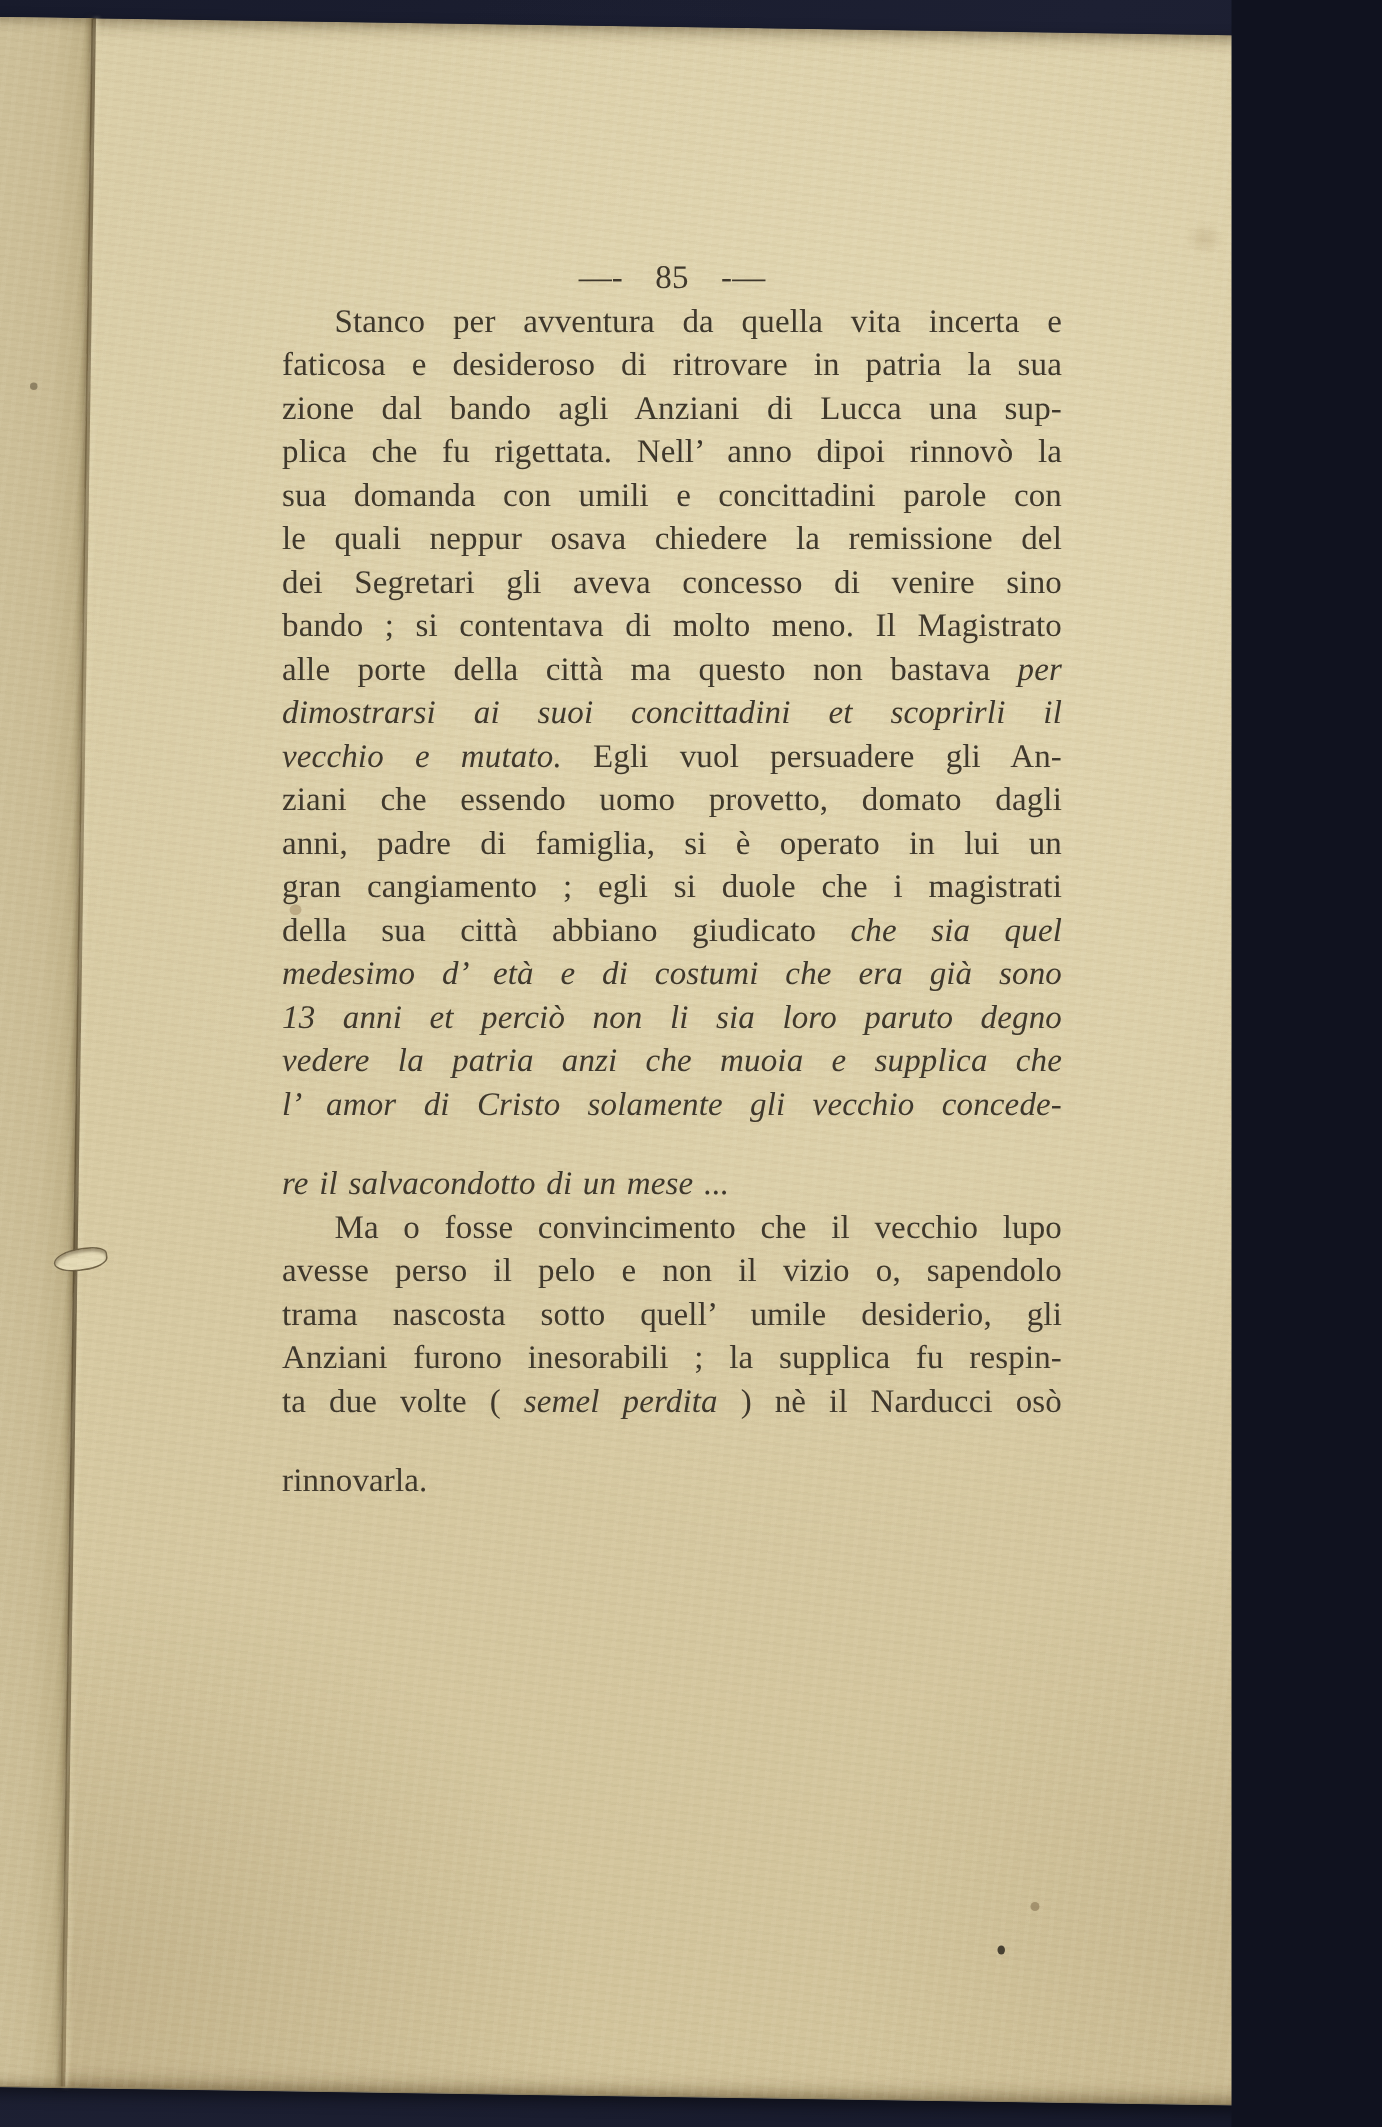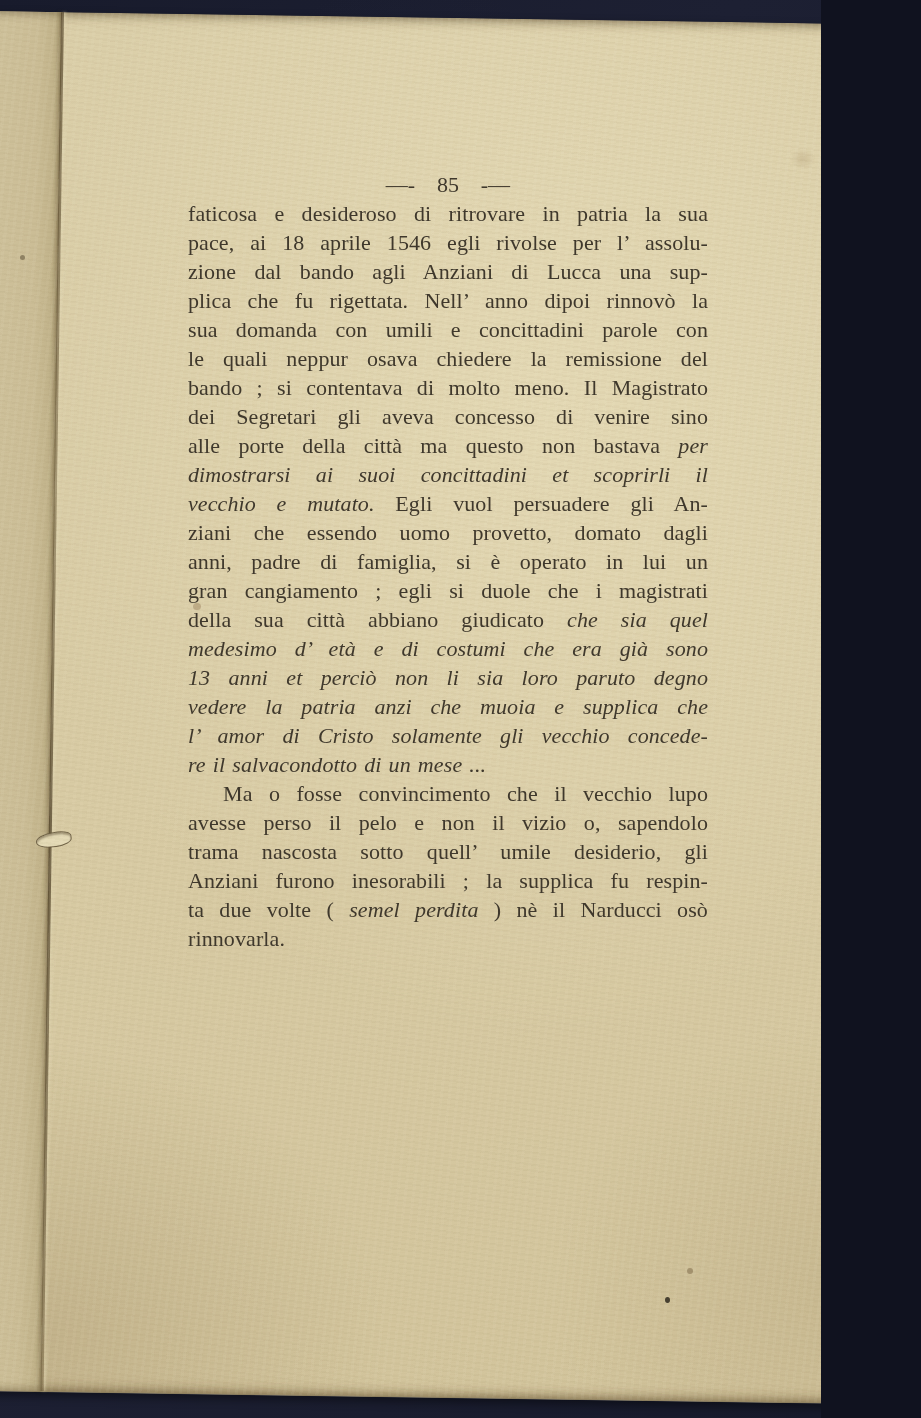--- a/index.html
+++ b/index.html
@@ -73,21 +73,21 @@
     background: linear-gradient(to left, rgba(140,118,80,0.40), rgba(0,0,0,0));
   }
   
   .text-layer {
     position: absolute; left: 188px; top: 170px; width: 520px;
     color: #3f382c; font-size: 22px; line-height: 29px;
     letter-spacing: 0.1px; word-spacing: 1.5px;
   }
   .pageno { text-align: center; word-spacing: 16px; margin-bottom: 0; }
   .line { text-align: justify; text-align-last: justify; white-space: normal; }
-  .line.flush { text-align-last: left; }
+  .line.flush { text-align-last: left; margin-top: 24px; }
   .line.indent { padding-left: 35px; }
   .it { font-style: italic; }
   
   .speck { position: absolute; border-radius: 50%; }
   .speck-1 { left: 665px; top: 1297px; width: 5px; height: 6px; background: #474031; }
   .speck-2 { left: 687px; top: 1268px; width: 6px; height: 6px; background: rgba(130,110,76,0.55); }
   .speck-3 { left: 193px; top: 603px; width: 8px; height: 7px; background: rgba(145,118,80,0.40); }
   .speck-4 { left: 20px;  top: 255px; width: 5px; height: 5px; background: rgba(95,82,58,0.55); }
   .stain-1 { left: 845px; top: 360px; width: 34px; height: 30px;
              background: radial-gradient(ellipse, rgba(150,120,78,0.30), rgba(0,0,0,0) 70%); }
@@ -104,28 +104,28 @@
     <div class="crease"></div>
     <div class="notch"></div>
     <div class="fore-edge"></div>
     <div class="fore-edge-top"></div>
     <div class="texture"></div>
   </div>
 
   <div class="text-layer">
     <div class="pageno">—- 85 -—</div>
     <div id="page-text">
+        <div class="line indent"><span>Stanco per avventura da quella vita incerta e</span></div>
         <div class="line"><span>faticosa e desideroso di ritrovare in patria la sua</span></div>
-        <div class="line"><span>pace, ai 18 aprile 1546 egli rivolse per l’ assolu-</span></div>
         <div class="line"><span>zione dal bando agli Anziani di Lucca una sup-</span></div>
         <div class="line"><span>plica che fu rigettata. Nell’ anno dipoi rinnovò la</span></div>
         <div class="line"><span>sua domanda con umili e concittadini parole con</span></div>
         <div class="line"><span>le quali neppur osava chiedere la remissione del</span></div>
+        <div class="line"><span>dei Segretari gli aveva concesso di venire sino</span></div>
         <div class="line"><span>bando ; si contentava di molto meno. Il Magistrato</span></div>
-        <div class="line"><span>dei Segretari gli aveva concesso di venire sino</span></div>
         <div class="line"><span>alle porte della città ma questo non bastava </span><span class="it">per</span></div>
         <div class="line"><span class="it">dimostrarsi ai suoi concittadini et scoprirli il</span></div>
         <div class="line"><span class="it">vecchio e mutato.</span><span> Egli vuol persuadere gli An-</span></div>
         <div class="line"><span>ziani che essendo uomo provetto, domato dagli</span></div>
         <div class="line"><span>anni, padre di famiglia, si è operato in lui un</span></div>
         <div class="line"><span>gran cangiamento ; egli si duole che i magistrati</span></div>
         <div class="line"><span>della sua città abbiano giudicato </span><span class="it">che sia quel</span></div>
         <div class="line"><span class="it">medesimo d’ età e di costumi che era già sono</span></div>
         <div class="line"><span class="it">13 anni et perciò non li sia loro paruto degno</span></div>
         <div class="line"><span class="it">vedere la patria anzi che muoia e supplica che</span></div>

